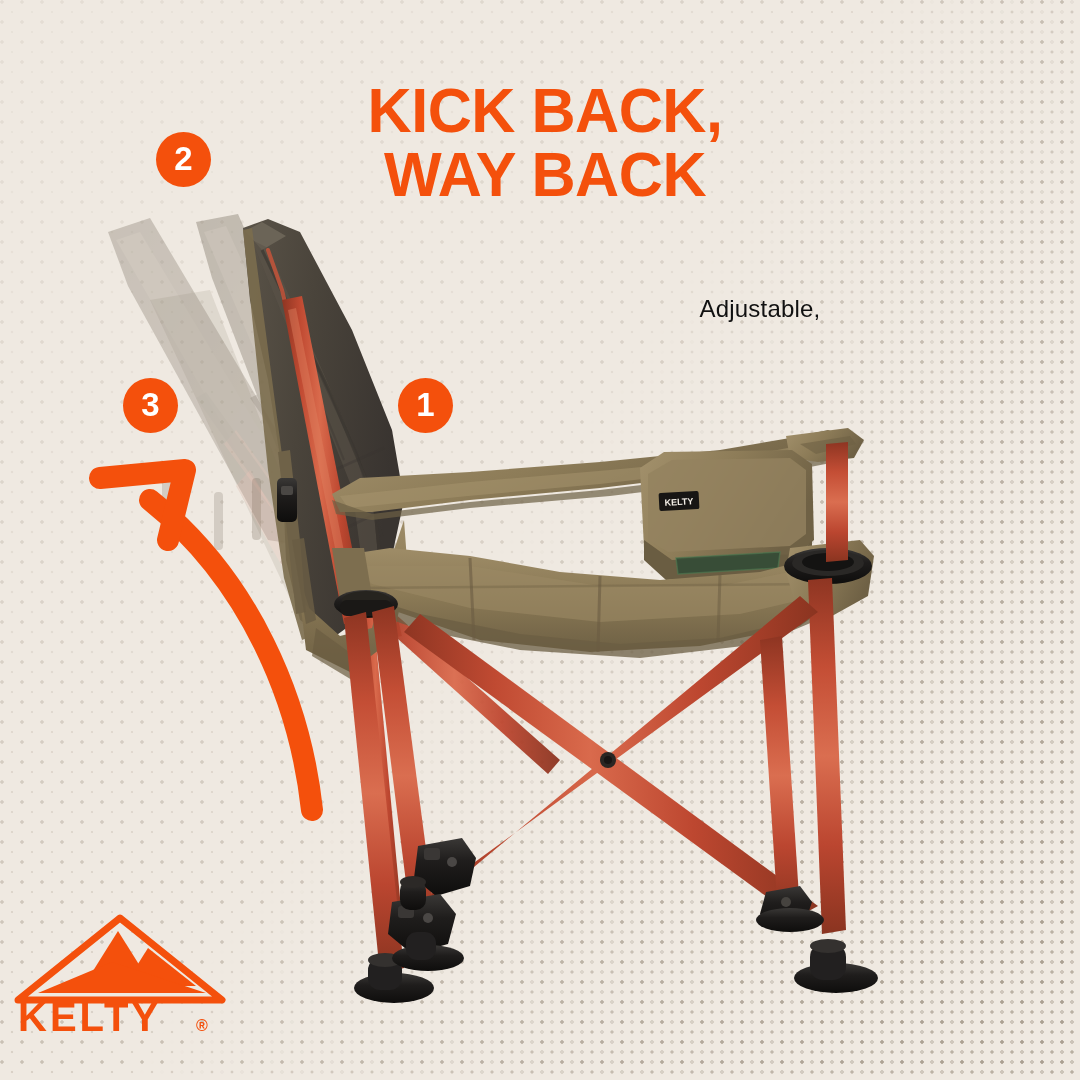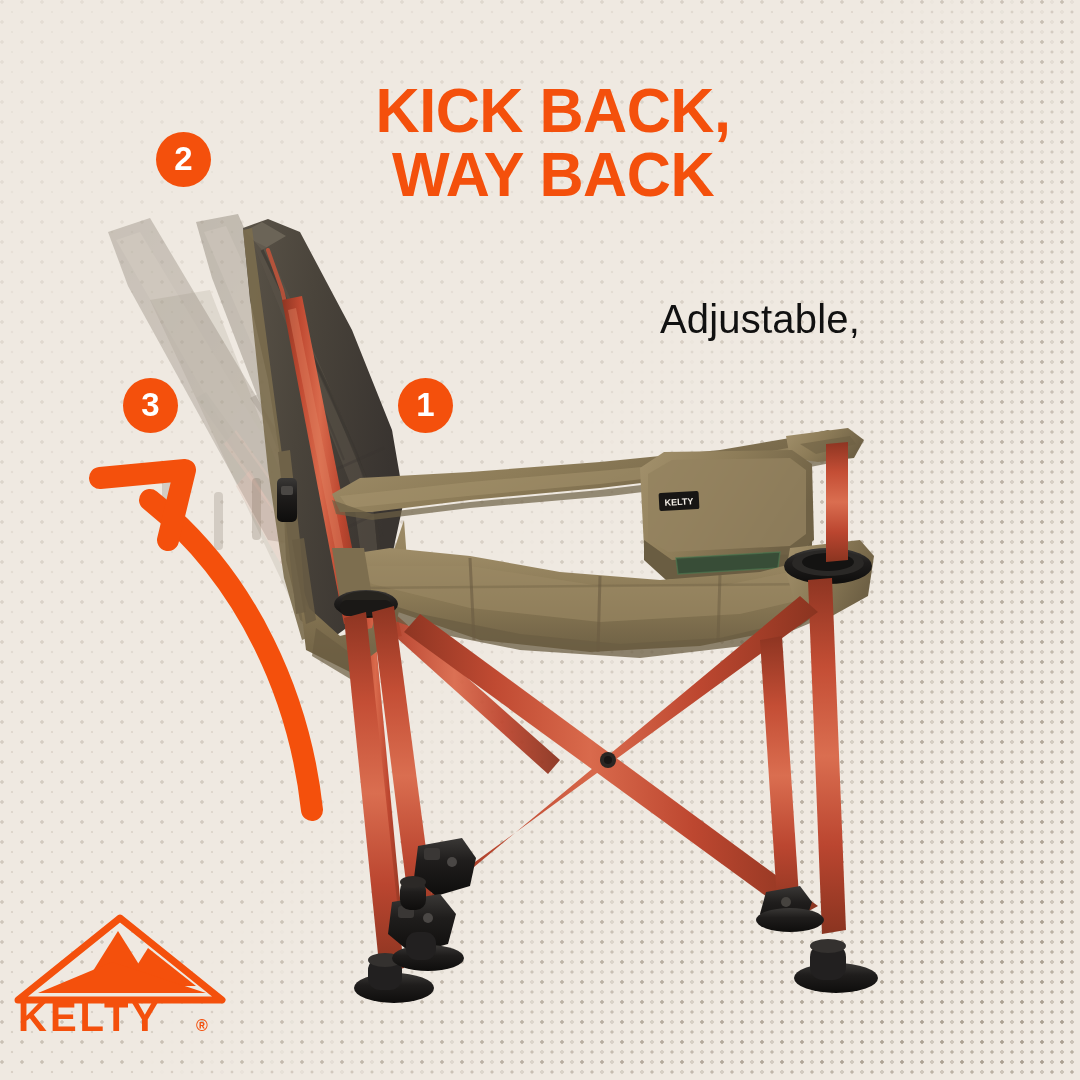--- a/index.html
+++ b/index.html
@@ -41,27 +41,27 @@
     color:#F4500C;
     font-family:"Liberation Sans", sans-serif;
     font-weight:700;
     font-size:63px;
     line-height:1.02;
     letter-spacing:-0.5px;
     transform:scaleX(.97);
   }
   .headline .l2{display:block;}
   .headline-wrap{
-    position:absolute;left:338px;top:78px;width:430px;text-align:center;
+    position:absolute;left:330px;top:78px;width:430px;text-align:center;
   }
   .subhead{
     position:absolute; left:520px; top:292px; width:480px;
     text-align:center;
     color:#111111;
-    font-size:40px;
+    font-size:24px;
     line-height:1.38;
     font-weight:400;
     letter-spacing:.2px;
   }
   .subhead .l2{display:block;}
 
   
   .badge{
     position:absolute;
     width:55px;height:55px;border-radius:50%;

